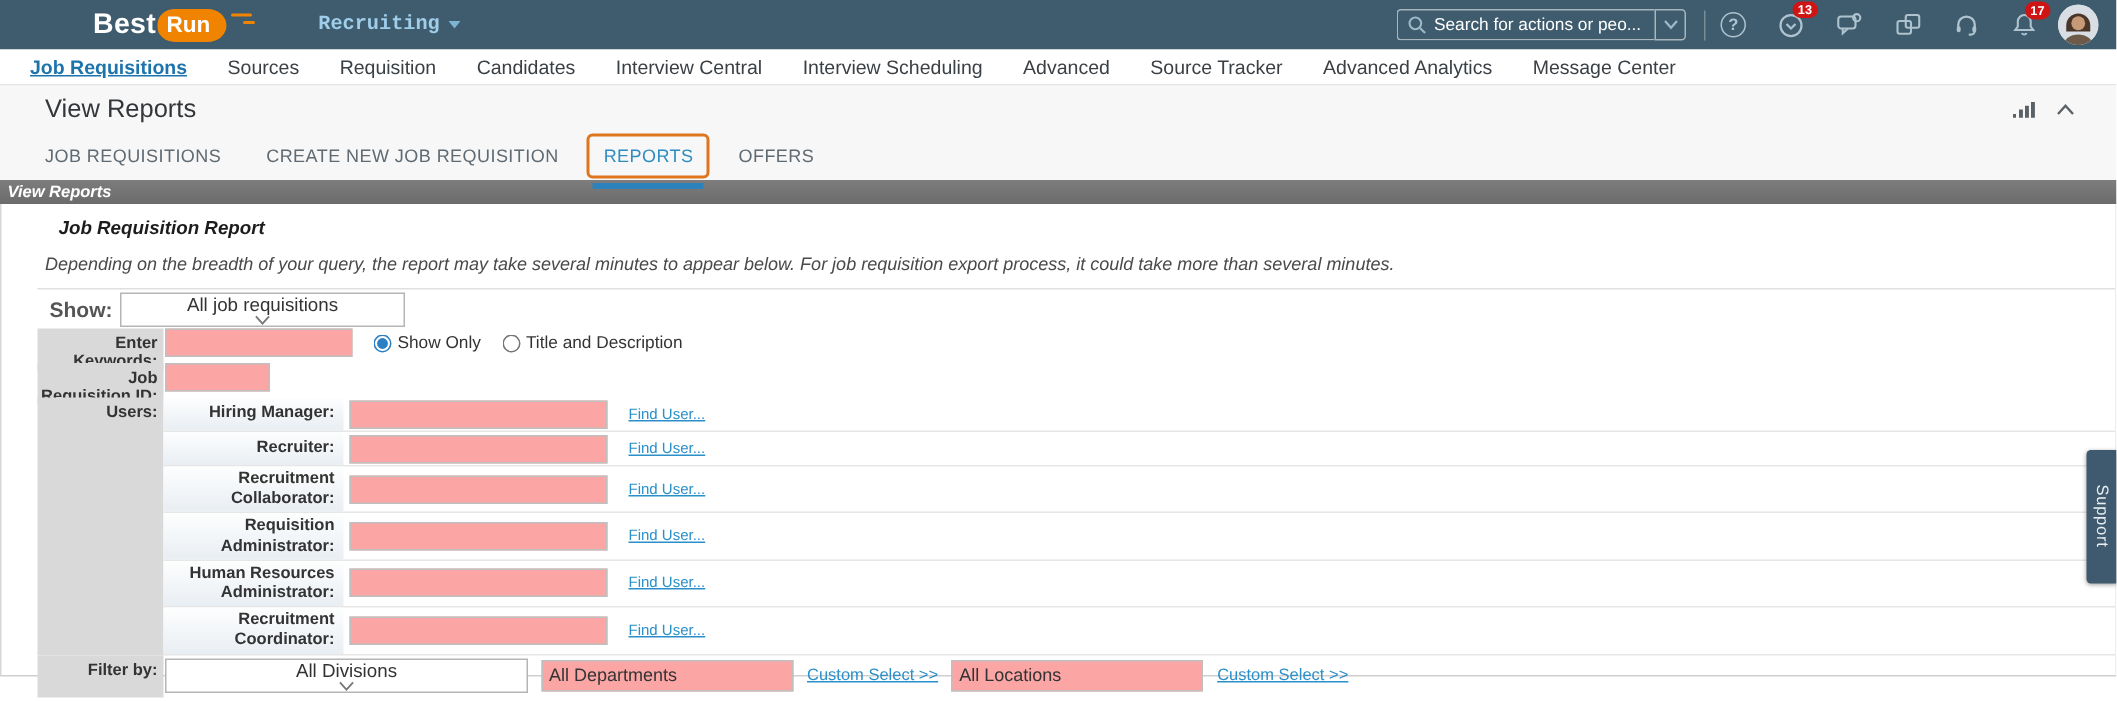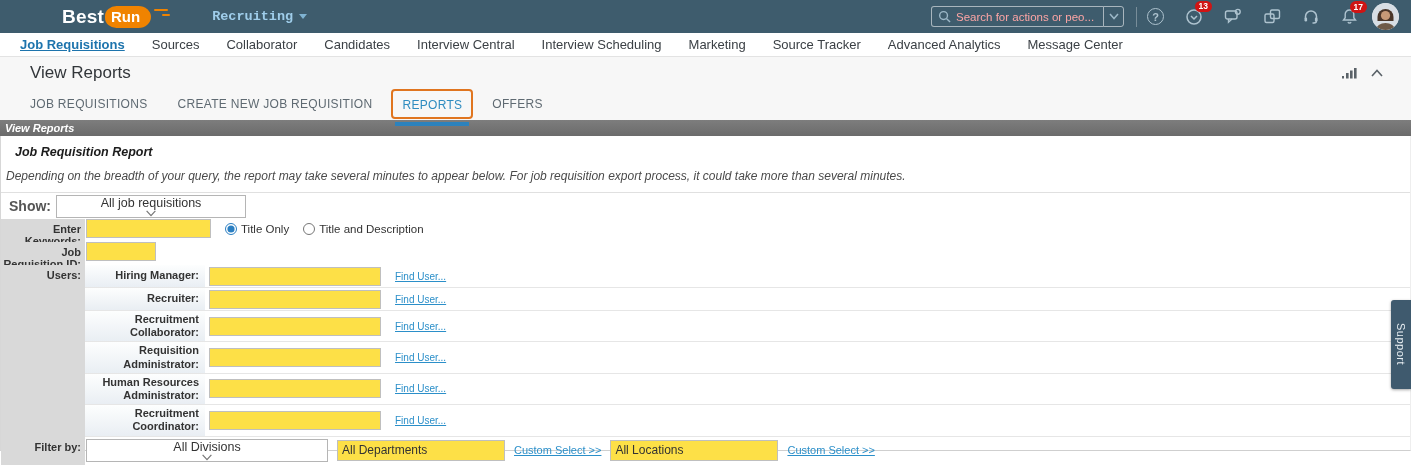--- a/index.html
+++ b/index.html
@@ -14,21 +14,21 @@
   .logo-run { background:#f08300; color:#fff; font-weight:bold; font-size:15px; padding:2px 11px 3px 6px;
               border-radius:55% 60% 60% 55% / 100% 110% 110% 100%; margin-left:1px; }
   .logo-dashes { display:inline-flex; flex-direction:column; gap:3px; margin-left:3px; margin-top:-8px; }
   .logo-dashes i { display:block; height:2px; background:#f08300; border-radius:1px; }
   .logo-dashes i:nth-child(1){ width:14px; }
   .logo-dashes i:nth-child(2){ width:8px; margin-left:8px; }
   .module-picker { display:flex; align-items:center; gap:6px; margin-left:42px; color:#9fcdea; font-weight:bold; font-size:13.5px; cursor:pointer;font-family:Liberation Mono, monospace; }
   .caret-down { width:0; height:0; border-left:4px solid transparent; border-right:4px solid transparent; border-top:5px solid #7fb3d2; }
   .topbar .spacer { flex:1; }
   .searchbox { display:flex; align-items:center; width:172px; height:21px; border:1px solid rgba(255,255,255,.55); border-right:none;
-               border-radius:3px 0 0 3px; padding:0 6px; color:#fca5a5; }
+               border-radius:3px 0 0 3px; padding:0 6px; color:#ffffff; }
   .searchbox .ph { font-size:11.5px; margin-left:5px; white-space:nowrap; overflow:hidden; }
   .search-dd { width:21px; height:21px; border:1px solid rgba(255,255,255,.55); border-radius:0 3px 3px 0;
                display:flex; align-items:center; justify-content:center; }
   .tb-divider { width:1px; height:20px; background:rgba(255,255,255,.3); margin:0 10px 0 12px; }
   .tb-icons { display:flex; align-items:center; gap:21px; }
   .icon-wrap { position:relative; display:inline-flex; cursor:pointer; }
   .badge { position:absolute; top:-7px; right:-9px; background:#d01414; color:#fff; font-size:8.5px; font-weight:bold;
            padding:1.5px 4px; border-radius:8px; line-height:1; }
   .tb-icons svg, .searchbox svg { display:block; }
   .help-circle { width:17px; height:17px; border:1.5px solid #aec3cf; border-radius:50%; color:#aec3cf;
@@ -52,34 +52,34 @@
   .tab { font-size:12px; color:#5f6a72; letter-spacing:.3px; cursor:pointer; white-space:nowrap; }
   .tab-highlight { position:relative; border:2px solid #e0751f; border-radius:4px; padding:4px 9px; margin:0 -11px; }
   .tab-highlight .tab { color:#2f8cc0; }
   .tab-highlight::after { content:""; position:absolute; left:2px; right:2px; bottom:-9px; height:4px; background:#2c82bd; }
 
   
   .gray-bar { height:16px; background:linear-gradient(#7d7d7d,#6b6b6b); color:#fff; font-size:11px; font-weight:bold;
               font-style:italic; line-height:16px; padding-left:5px; }
 
   
-  .content { position:relative; height:315px; border-left:1px solid #d7d7d7; border-right:1px solid #eee; border-bottom:1px solid #cfcfcf; }
+  .content { position:relative; height:315px; border-left:1px solid #d7d7d7; border-right:1px solid #eee; border-bottom:1px solid #cfcfcf;padding-left:24px; }
   .section-title { font-size:12.5px; font-weight:bold; font-style:italic; color:#1c1c1c; padding:9px 0 0 14px; }
   .note { font-size:12px; font-style:italic; color:#4a4a4a; padding:10px 0 9px 5px; border-bottom:1px solid #e0e0e0; }
 
   .form { position:relative; }
   .label-col { width:84px; background:#d9d9d9; flex:0 0 84px; text-align:right; padding:4px 4px 0 2px;
                font-size:11px; font-weight:bold; color:#333; }
   .frow { display:flex; align-items:flex-start; }
   .show-row { display:flex; align-items:center; height:26px; padding-left:8px; gap:5px; }
   .show-label { font-size:14px; font-weight:bold; color:#555; }
   .selectbox { display:flex; align-items:center; justify-content:space-between; background:#fff; border:1px solid #b5b5b5;
                height:23px; padding:0 7px; cursor:pointer;flex-direction:column; }
   .selectbox .val { font-size:12.5px; color:#333; }
-  .txt { border:1px solid #bfbfbf; height:19px; font-size:12px; color:#333; padding:0 4px; background:#fde047;
+  .txt { border:1px solid #bfbfbf; height:19px; font-size:12px; color:#333; padding:0 4px; background:#fca5a5;
          font-family:"Liberation Sans",sans-serif; }
   .kw-row { height:23px; }
   .kw-controls { display:flex; align-items:center; gap:6px; padding-left:1px; }
   .radio-lbl { font-size:11.5px; color:#333; display:flex; align-items:center; gap:4px; margin-left:8px; }
   .radio-lbl input { width:12px; height:12px; accent-color:#2b7fc2; margin:0; }
   .id-row { height:23px; }
   .users-block .user-rows { flex:1; }
   .urow { display:flex; align-items:stretch; border-bottom:1px solid #e6e6e6; min-height:23px; }
   .urow.tall { min-height:27px; }
   .ulabel { width:120px; flex:0 0 120px; background:linear-gradient(#fdfefe,#e9eef3); text-align:right;
@@ -178,25 +178,25 @@
         <path d="M5.5 14 a8 8 0 0 1 16 0 v4 h-16 z" fill="#4a3629"></path>
         <circle cx="13.5" cy="12.5" r="4.6" fill="#c79a77"></circle>
         <path d="M4 27 a9.5 7 0 0 1 19 0 z" fill="#6e5a48"></path>
       </svg>
     </span>
   </header>
 
   <nav class="navbar">
     <a class="active">Job Requisitions</a>
     <a>Sources</a>
-    <a>Collaborator</a>
+    <a>Requisition</a>
     <a>Candidates</a>
     <a>Interview Central</a>
     <a>Interview Scheduling</a>
-    <a>Marketing</a>
+    <a>Advanced</a>
     <a>Source Tracker</a>
     <a>Advanced Analytics</a>
     <a>Message Center</a>
   </nav>
 
   <div class="header-band">
     <span class="page-title">View Reports</span>
     <div class="spacer"></div>
     <div class="hdr-icons">
       <span>
@@ -241,21 +241,21 @@
             </svg>
         </div>
       </div>
 
       <div class="frow kw-row">
         <div class="label-col">Enter Keywords:</div>
         <div class="kw-controls">
           <input class="txt" style="width: 125px;" type="text" value="">
           <label class="radio-lbl">
             <input type="radio" name="kwscope" checked="" style="">
-            <span>Title Only</span>
+            <span>Show Only</span>
           </label>
           <label class="radio-lbl">
             <input type="radio" name="kwscope" style="">
             <span>Title and Description</span>
           </label>
         </div>
       </div>
 
       <div class="frow id-row">
         <div class="label-col">Job Requisition ID:</div>

